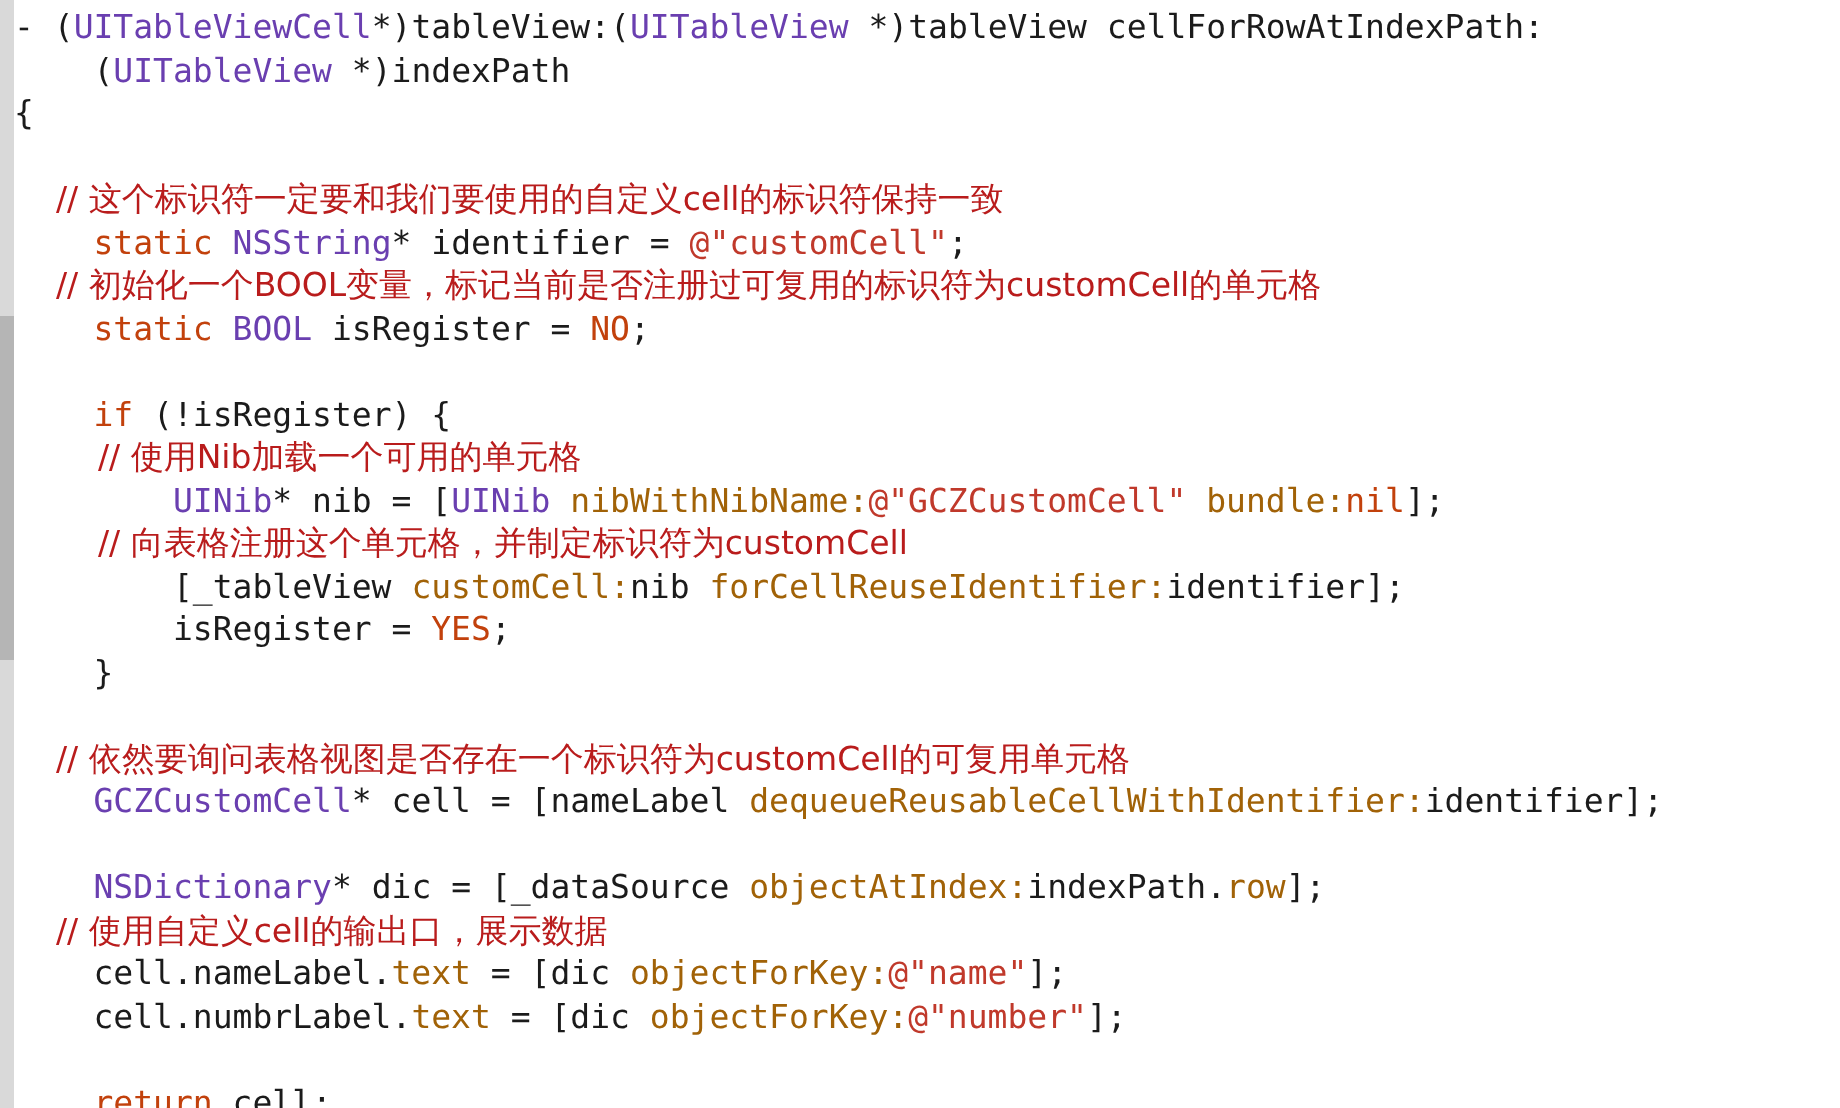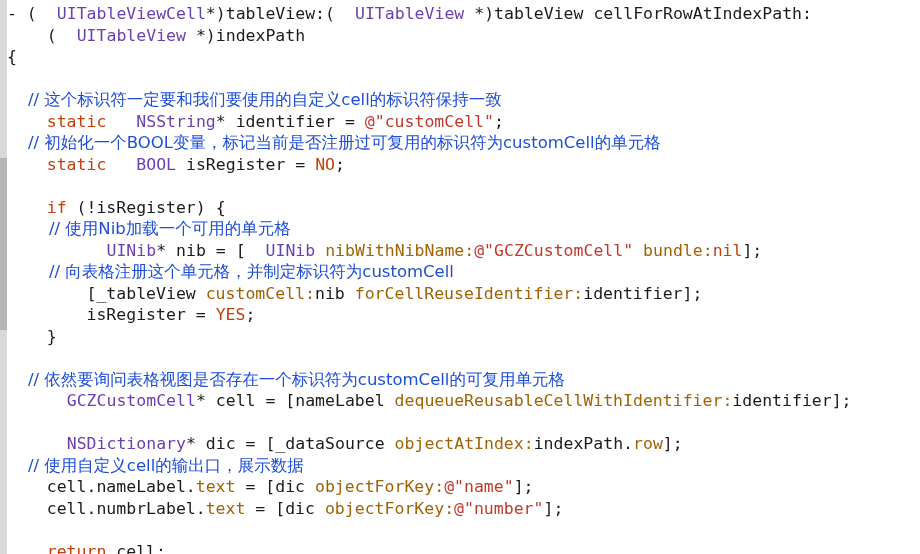--- a/index.html
+++ b/index.html
@@ -54,22 +54,22 @@
     font-size: 16.5px;
     white-space: pre;
     letter-spacing: 0px;
     color: #1b1b1b;
   }
   .code-line.blank { color: transparent; }
 
   
   .t-plain    { color: #1b1b1b; }
   .t-keyword  { color: #c2410c; }
-  .t-class    { color: #6a3fb0; margin-left: 20px; }
-  .t-comment  { color: #1d4ed8; margin-top: 32px; }
+  .t-class    { color: #6a3fb0; }
+  .t-comment  { color: #b91c1c; margin-top: 32px; }
   .t-string   { color: #c0392b; }
   .t-selector { color: #a16207; }
 
   
   .cjk { font-family: "DejaVu Sans", "Liberation Sans", sans-serif; }
 </style>
 </head>
 <body>
 
 <div id="editor-root">

